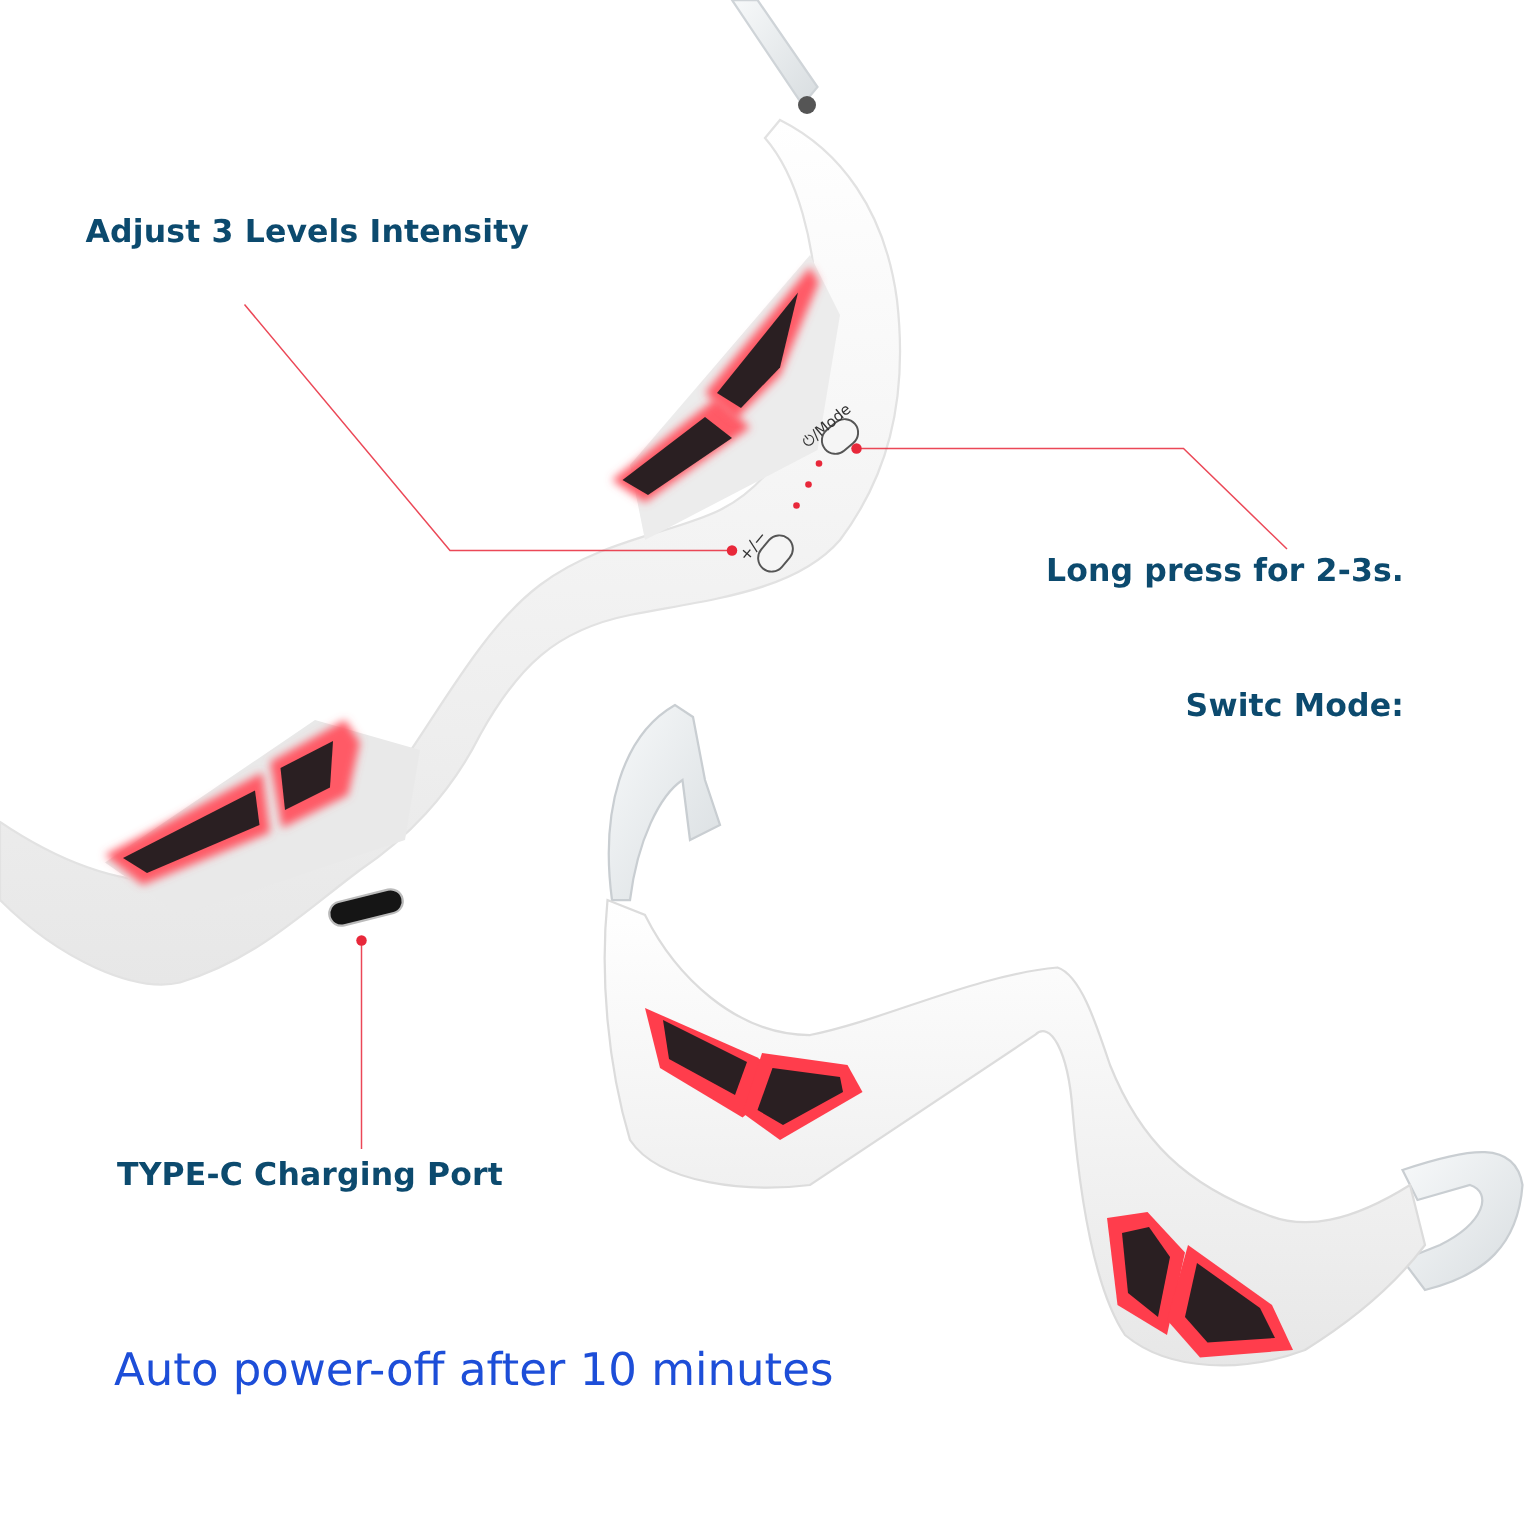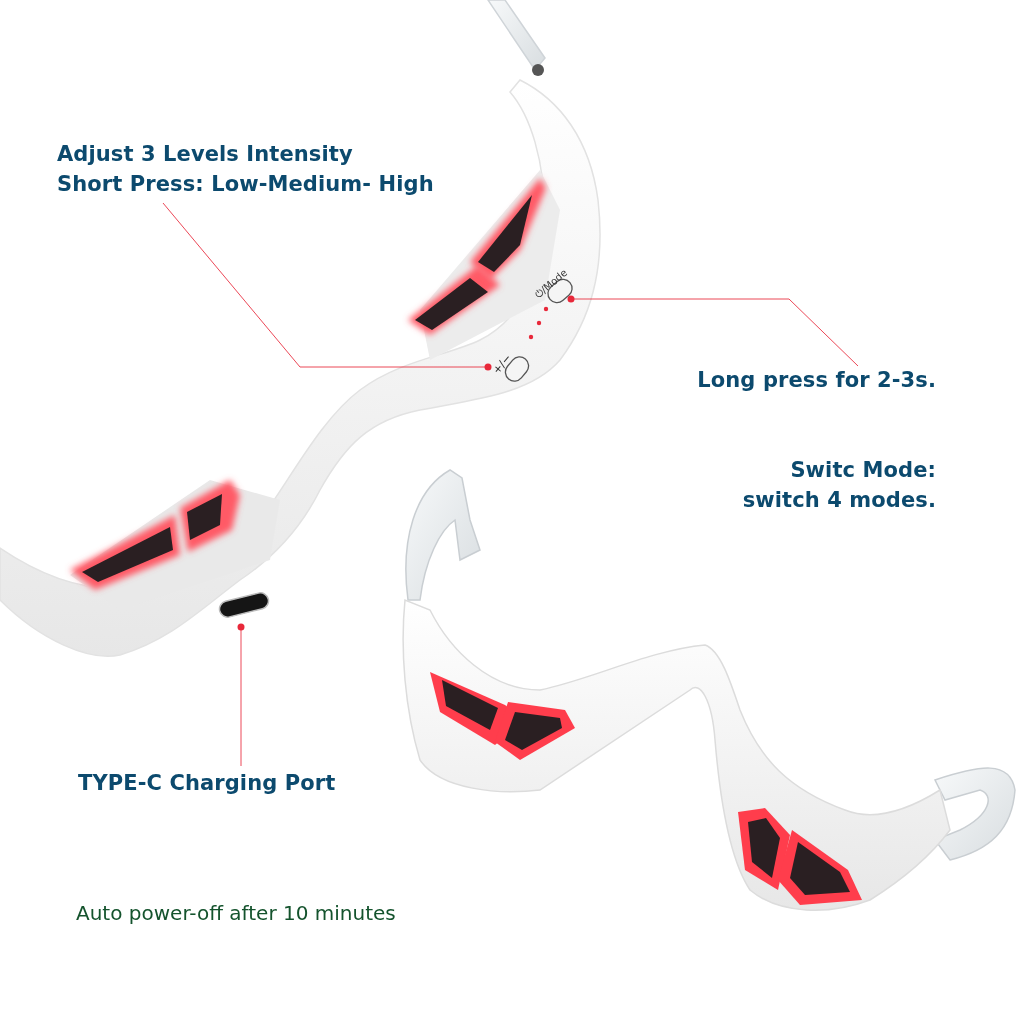--- a/index.html
+++ b/index.html
@@ -7,22 +7,22 @@
            font-family: "DejaVu Sans", "Liberation Sans", sans-serif; color: #1b1b1d; }
     .canvas { position: absolute; left: 0; top: 0; width: 1024px; height: 1024px; }
     .label { position: absolute; font-weight: 600; font-size: 21px; line-height: 30px;
              letter-spacing: 0.1px; white-space: nowrap; color: #0c4a6e; }
     .label div { display: block; }
     .right { text-align: right; }
     #intensity-label { left: 57px; top: 139px; }
     #switch-label { right: 88px; top: 365px; }
     #mode-label { right: 88px; top: 455px; text-align: right; }
     #port-label { left: 78px; top: 768px; }
-    #footer-note { position: absolute; left: 76px; top: 893px; font-size: 20px; line-height: 41px;
-                   font-weight: 400; color: #14532d; white-space: nowrap; }
+    #footer-note { position: absolute; left: 76px; top: 893px; font-size: 30px; line-height: 41px;
+                   font-weight: 400; color: #1d4ed8; white-space: nowrap; }
     svg { position: absolute; left: 0; top: 0; }
   </style>
 </head>
 <body>
 
 <div class="canvas">
 
   <svg width="1024" height="1024" viewBox="0 0 1024 1024">
     <defs>
       <filter id="glow" x="-30%" y="-30%" width="160%" height="160%">
@@ -108,30 +108,28 @@
       <circle cx="488" cy="367" r="3.5" fill="#e8283a"></circle>
       <polyline points="571,299 789,299 858,366" fill="none" stroke="#e8283a" stroke-width="1" opacity="0.85"></polyline>
       <circle cx="571" cy="299" r="3.5" fill="#e8283a"></circle>
       <line x1="241" y1="627" x2="241" y2="766" stroke="#e8283a" stroke-width="1" opacity="0.85"></line>
       <circle cx="241" cy="627" r="3.5" fill="#e8283a"></circle>
     </g>
   </svg>
 
   <div class="label" id="intensity-label">
     <div>Adjust 3 Levels Intensity</div>
-    <div>Short Press: Low-Medium- High</div>
   </div>
 
   <div class="label right" id="switch-label">
     <div>Long press for 2-3s.</div>
   </div>
 
   <div class="label right" id="mode-label">
     <div>Switc Mode:</div>
-    <div>switch 4 modes.</div>
   </div>
 
   <div class="label" id="port-label">
     <div>TYPE-C Charging Port</div>
   </div>
 
   <div id="footer-note">
     <div>Auto power-off after 10 minutes</div>
   </div>
 </div>

